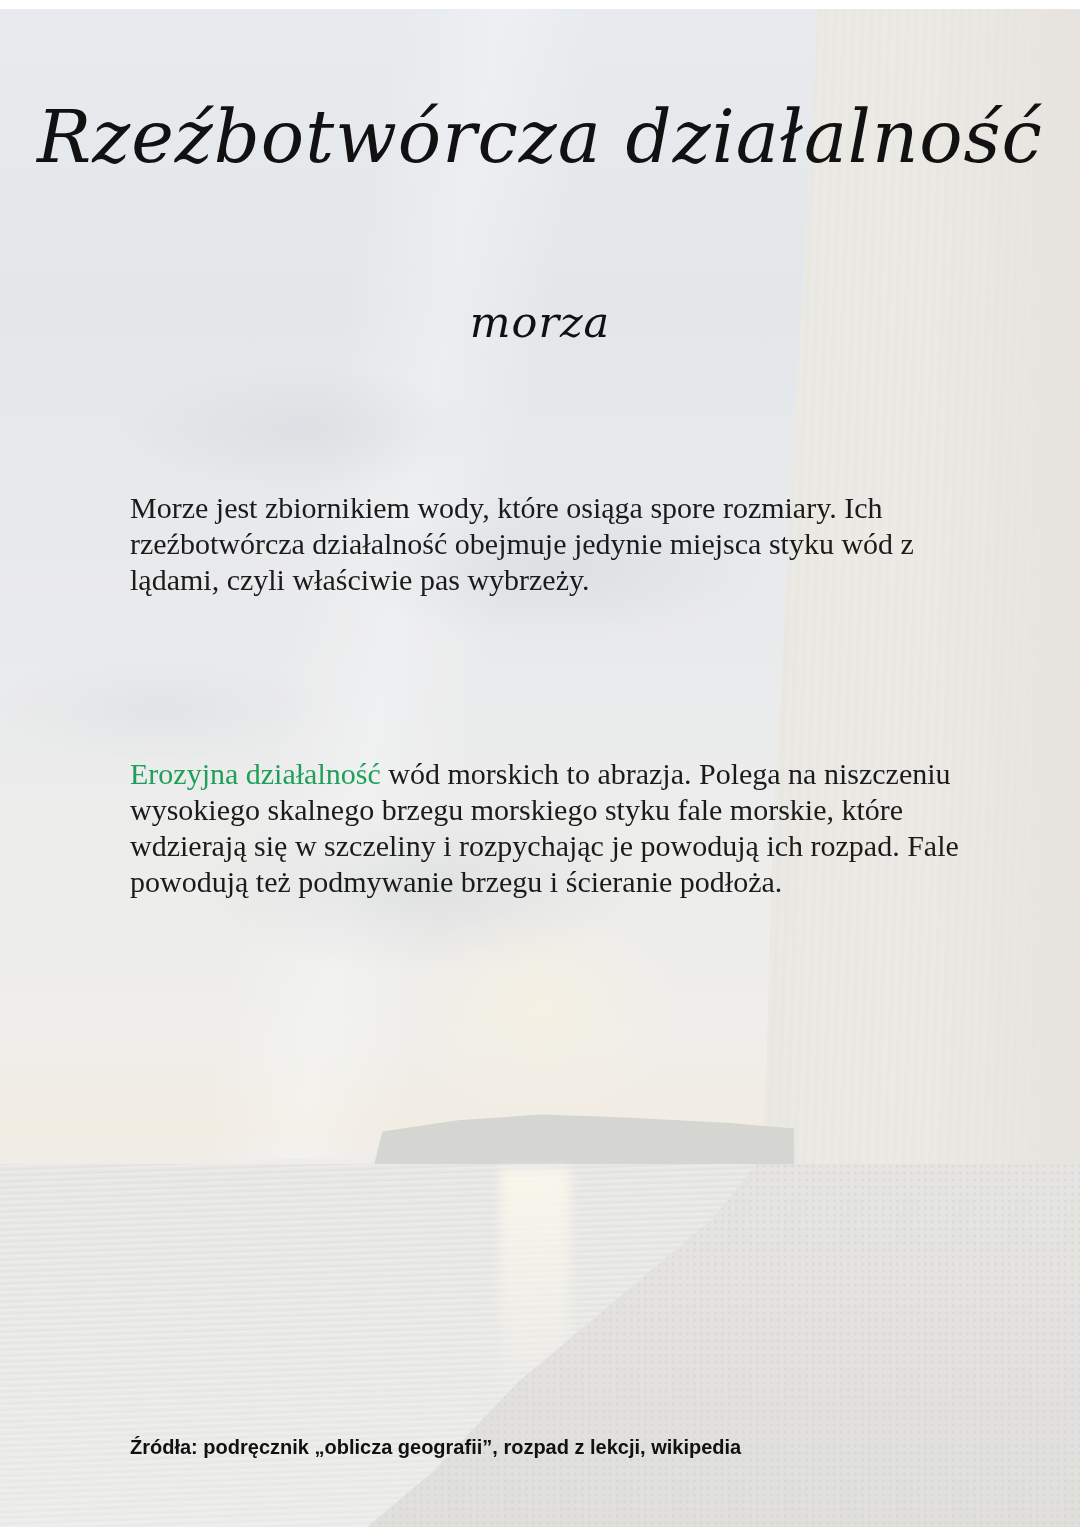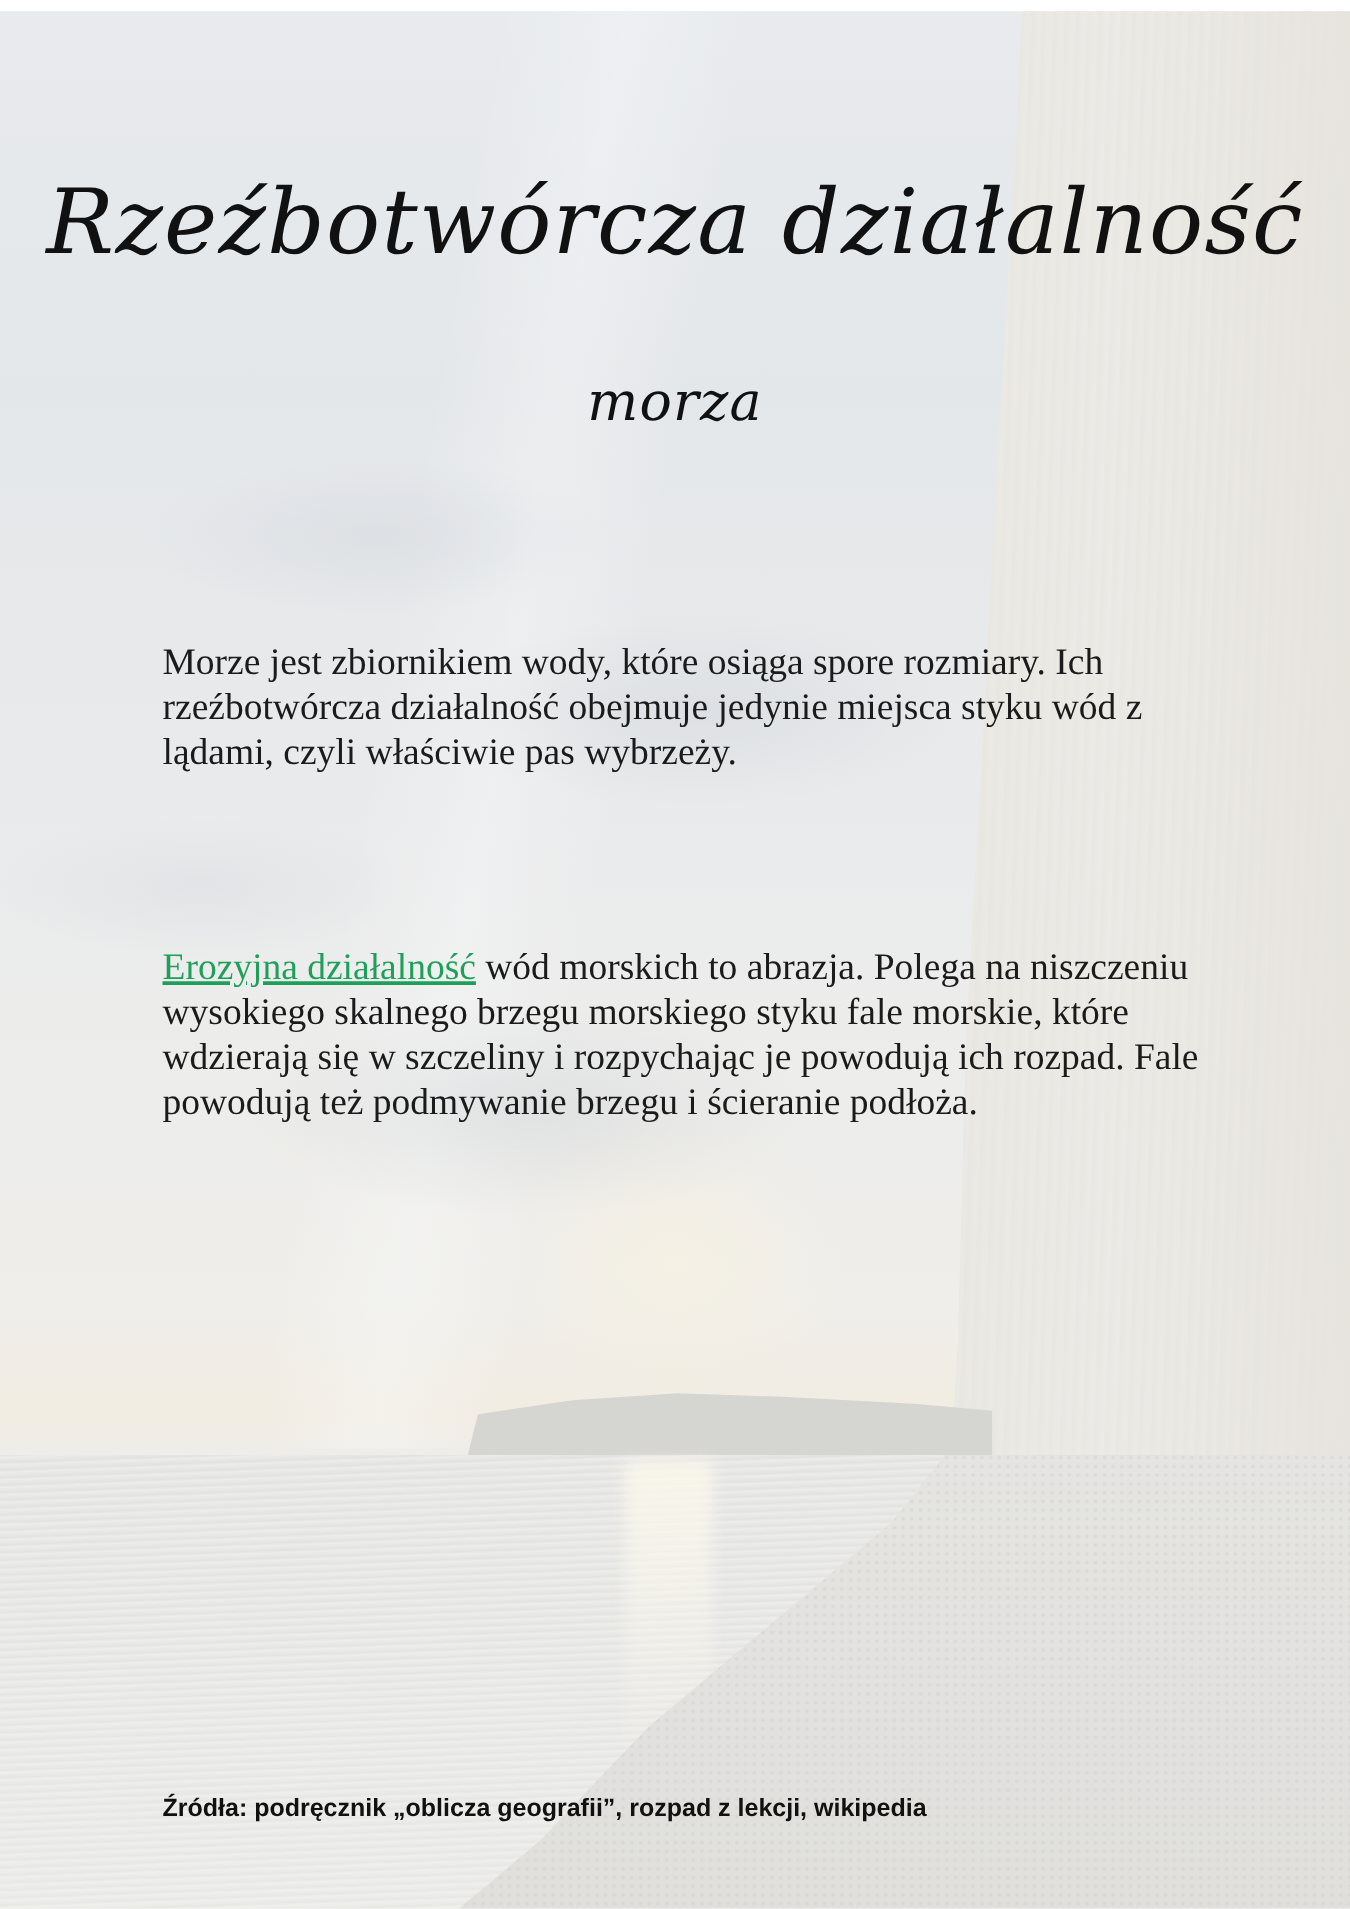--- a/index.html
+++ b/index.html
@@ -63,33 +63,33 @@
       position: absolute; inset: 0; background: rgba(255,255,255,0.18);
     }
 
     .content { position: absolute; left: 0; top: 0; width: 1080px; height: 1527px; }
 
     .title-line1, .title-line2 {
       position: absolute; left: 0; width: 1080px; text-align: center;
       font-family: "DejaVu Serif", serif; font-style: italic; color: #111111;
       letter-spacing: 1px;
     }
-    .title-line1 { top: 92px; font-size: 72px; line-height: 90px; margin-top: 40px; }
+    .title-line1 { top: 92px; font-size: 72px; line-height: 90px; }
     .title-line2 { top: 282px; font-size: 43px; line-height: 80px; }
 
     .para {
       position: absolute; left: 130px; width: 830px; margin: 0;
       font-family: "Liberation Serif", serif; font-size: 30px; line-height: 36px;
       color: #1b1b1b;
     }
-    .p1 { top: 512px; }
+    .p1 { top: 490px; }
     .p2 { top: 642px; }
     .p3 { top: 756px; }
     .p4 { top: 984px; color: #1fa05a; }
-    .green { color: #1fa05a; text-decoration: underline; }
+    .green { color: #1fa05a; }
 
     .sources {
       position: absolute; left: 130px; top: 1433px;
       font-family: "Liberation Sans", sans-serif; font-weight: bold;
       font-size: 20px; line-height: 28px; color: #111111;
     }
   </style>
 </head>
 <body>
 

